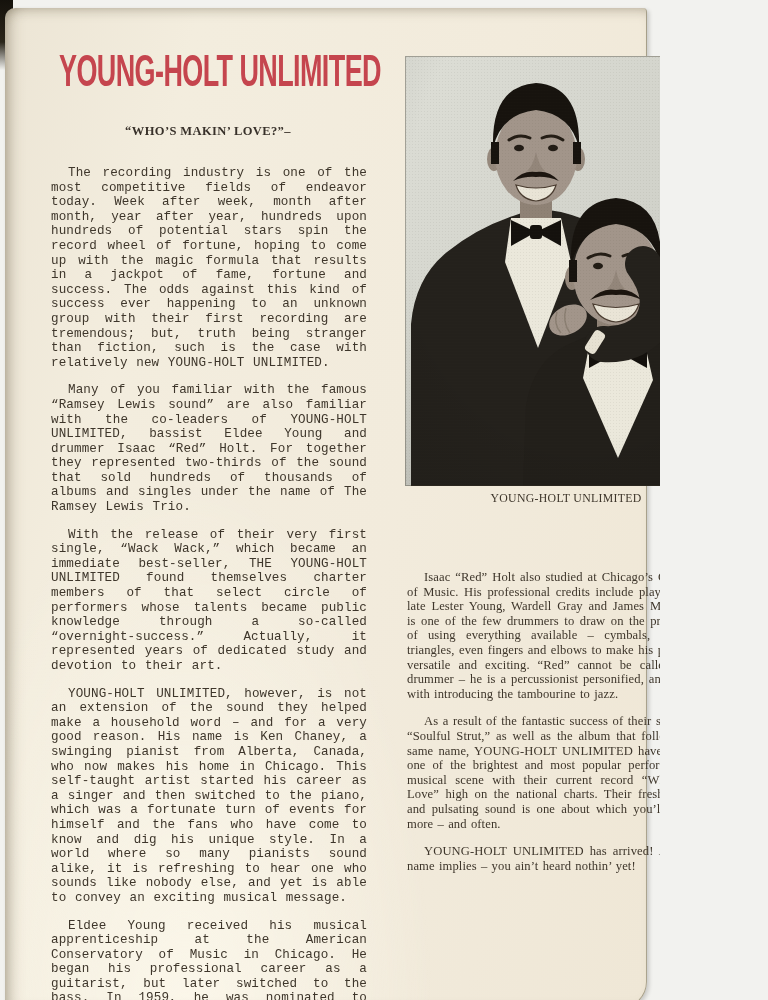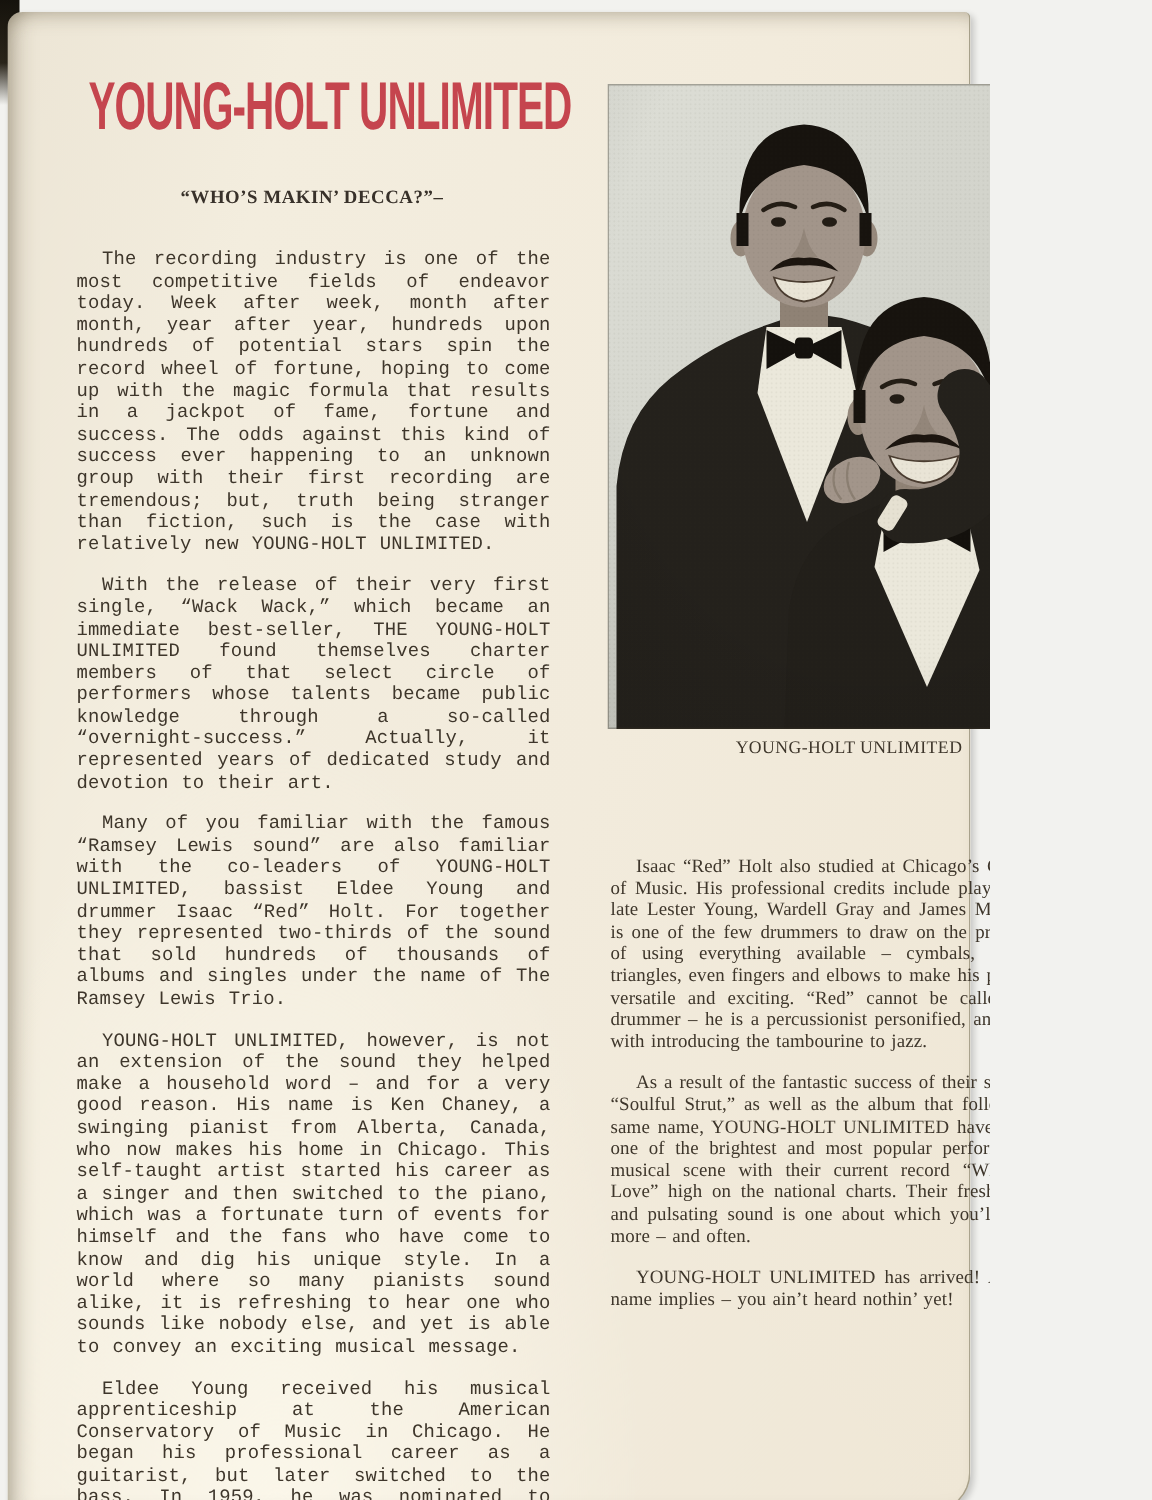--- a/index.html
+++ b/index.html
@@ -70,27 +70,27 @@
 <body>
 
 <div class="canvas">
   <div class="scan-corner"></div>
 
   <div class="page">
 
     <h1 class="title">YOUNG-HOLT UNLIMITED</h1>
 
     <div class="subtitle">
-      <div>“WHO’S MAKIN’ DECCA?”–</div>
+      <div>“WHO’S MAKIN’ LOVE?”–</div>
     </div>
 
     <div class="col col-left">
       <p>The recording industry is one of the most competitive fields of endeavor today. Week after week, month after month, year after year, hundreds upon hundreds of potential stars spin the record wheel of fortune, hoping to come up with the magic formula that results in a jackpot of fame, fortune and success. The odds against this kind of success ever happening to an unknown group with their first recording are tremendous; but, truth being stranger than fiction, such is the case with relatively new YOUNG-HOLT UNLIMITED.</p>
+      <p>Many of you familiar with the famous “Ramsey Lewis sound” are also familiar with the co-leaders of YOUNG-HOLT UNLIMITED, bassist Eldee Young and drummer Isaac “Red” Holt. For together they represented two-thirds of the sound that sold hundreds of thousands of albums and singles under the name of The Ramsey Lewis Trio.</p>
       <p>With the release of their very first single, “Wack Wack,” which became an immediate best-seller, THE YOUNG-HOLT UNLIMITED found themselves charter members of that select circle of performers whose talents became public knowledge through a so-called “overnight-success.” Actually, it represented years of dedicated study and devotion to their art.</p>
-      <p>Many of you familiar with the famous “Ramsey Lewis sound” are also familiar with the co-leaders of YOUNG-HOLT UNLIMITED, bassist Eldee Young and drummer Isaac “Red” Holt. For together they represented two-thirds of the sound that sold hundreds of thousands of albums and singles under the name of The Ramsey Lewis Trio.</p>
       <p>YOUNG-HOLT UNLIMITED, however, is not an extension of the sound they helped make a household word – and for a very good reason. His name is Ken Chaney, a swinging pianist from Alberta, Canada, who now makes his home in Chicago. This self-taught artist started his career as a singer and then switched to the piano, which was a fortunate turn of events for himself and the fans who have come to know and dig his unique style. In a world where so many pianists sound alike, it is refreshing to hear one who sounds like nobody else, and yet is able to convey an exciting musical message.</p>
       <p>Eldee Young received his musical apprenticeship at the American Conservatory of Music in Chicago. He began his professional career as a guitarist, but later switched to the bass. In 1959, he was nominated to Downbeat’s New Star Poll and later recorded an album on which he made his debut as cellist. Eldee, called the diminutive “string” man by most critics, is credited with effectively introducing the cello to “soul” sounds, and his many recordings with this instrument have been heralded by fans and performers alike.</p>
     </div>
 
     <figure class="photo-wrap">
       <svg viewBox="0 0 322 430" width="322" height="430" xmlns="http://www.w3.org/2000/svg" role="img">
         <defs>
           <linearGradient id="phbg" x1="0" y1="0" x2="1" y2="1">
             <stop offset="0" stop-color="#dddED6"></stop>
             <stop offset="1" stop-color="#c8c9c1"></stop>

